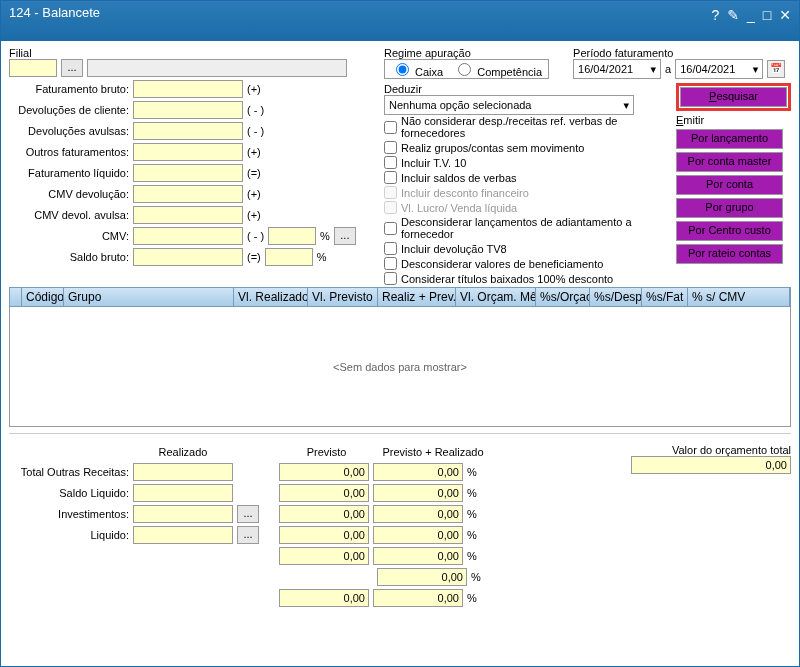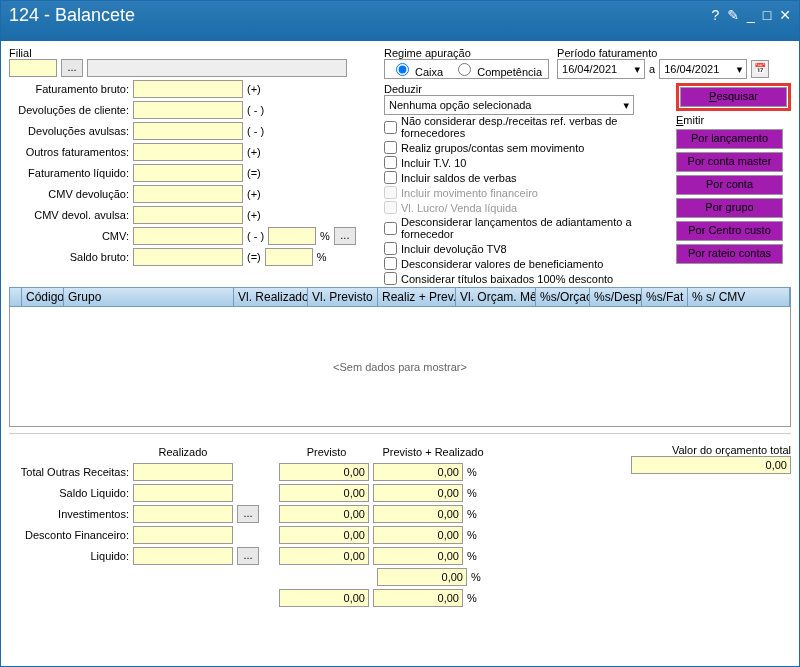--- a/index.html
+++ b/index.html
@@ -1,19 +1,19 @@
 <!DOCTYPE html>
 <html><head>
 <meta charset="utf-8">
 <style>
 * { box-sizing: border-box; font-family: Tahoma, Arial, sans-serif; font-size: 11px; }
 body { margin: 0; padding: 0; background: #fff; }
 .window { width: 800px; height: 667px; border: 1px solid #1a6ba8; background: #fff; position: relative; }
 .titlebar { background: linear-gradient(#2c7bb6, #1a6ba8); color: #fff; height: 40px; padding: 4px 8px; position: relative; }
-.titlebar .title { font-size: 18px; font-weight: normal; }
+.titlebar .title { font-size: 13px; font-weight: normal; }
 .titlebar .subtitle { font-size: 11px; }
 .titlebar .controls { position: absolute; top: 6px; right: 8px; display: flex; gap: 8px; }
 .titlebar .controls span { cursor: pointer; font-size: 14px; }
 .content { padding: 6px 8px; }
 .row { display: flex; align-items: center; margin-bottom: 3px; gap: 4px; }
 .label-r { text-align: right; display: inline-block; }
 .input-f { background: #ffffcc; border: 1px solid #999; height: 18px; padding: 1px 3px; }
 .input-g { background: #eee; border: 1px solid #999; height: 18px; padding: 1px 3px; }
 .btn-small { background: #e8e8e8; border: 1px solid #999; width: 22px; height: 18px; text-align: center; cursor: pointer; line-height: 14px; }
 .btn { background: #a21caf; border: 1px solid #999; height: 20px; padding: 2px 8px; cursor: pointer; text-align: center; }
@@ -112,21 +112,21 @@
         <div class="row">
             <span class="label-r" style="width:120px">Saldo bruto:</span>
             <input class="input-f" style="width: 110px;">
             <span>(=)</span>
             <input class="input-f" style="width: 48px;">
             <span>%</span>
           </div>
       </div>
 
       <div class="right-col">
-        <div style="display:flex; gap:8px; align-items:center;">
+        <div style="display:flex; gap:24px; align-items:center;">
           <div>
             <div>Regime apuração</div>
             <div class="radio-group" style="border:1px solid #999; padding:2px 6px; height:20px;">
               <label><input type="radio" name="reg" checked="" style=""> <span>Caixa</span></label>
               <label><input type="radio" name="reg" style=""> <span>Competência</span></label>
             </div>
           </div>
           <div>
             <div>Período faturamento</div>
             <div style="display:flex; gap:4px; align-items:center;">
@@ -162,21 +162,21 @@
             <div class="checkbox">
                 <input type="checkbox" style="">
                 <span>Incluir T.V. 10</span>
               </div>
             <div class="checkbox">
                 <input type="checkbox" style="">
                 <span>Incluir saldos de verbas</span>
               </div>
             <div class="checkbox disabled">
                 <input type="checkbox" disabled="" style="">
-                <span>Incluir movimento financeiro</span>
+                <span>Incluir desconto financeiro</span>
               </div>
             <div class="checkbox disabled">
                 <input type="checkbox" disabled="" style="">
                 <span>Vl. Lucro/ Venda líquida</span>
               </div>
             <div class="checkbox">
                 <input type="checkbox" style="">
                 <span>Desconsiderar lançamentos de adiantamento a fornecedor</span>
               </div>
             <div class="checkbox">
@@ -242,24 +242,20 @@
         <div class="row">
             <span class="label-r" style="width:120px">Saldo Liquido:</span>
             <input class="input-f" style="width: 100px;">
           </div>
         <div class="row">
             <span class="label-r" style="width:120px">Investimentos:</span>
             <input class="input-f" style="width: 100px;">
             <div class="btn-small">...</div>
           </div>
         <div class="row">
-            <span class="label-r" style="width:120px">Desconto Financeiro:</span>
-            <input class="input-f" style="width: 100px;">
-          </div>
-        <div class="row">
             <span class="label-r" style="width:120px">Liquido:</span>
             <input class="input-f" style="width: 100px;">
             <div class="btn-small">...</div>
           </div>
       </div>
 
       <div class="totals-mid">
         <div class="row">
             <span class="header-cell" style="width:95px">Previsto</span>
             <span class="header-cell" style="width:110px">Previsto + Realizado</span>

